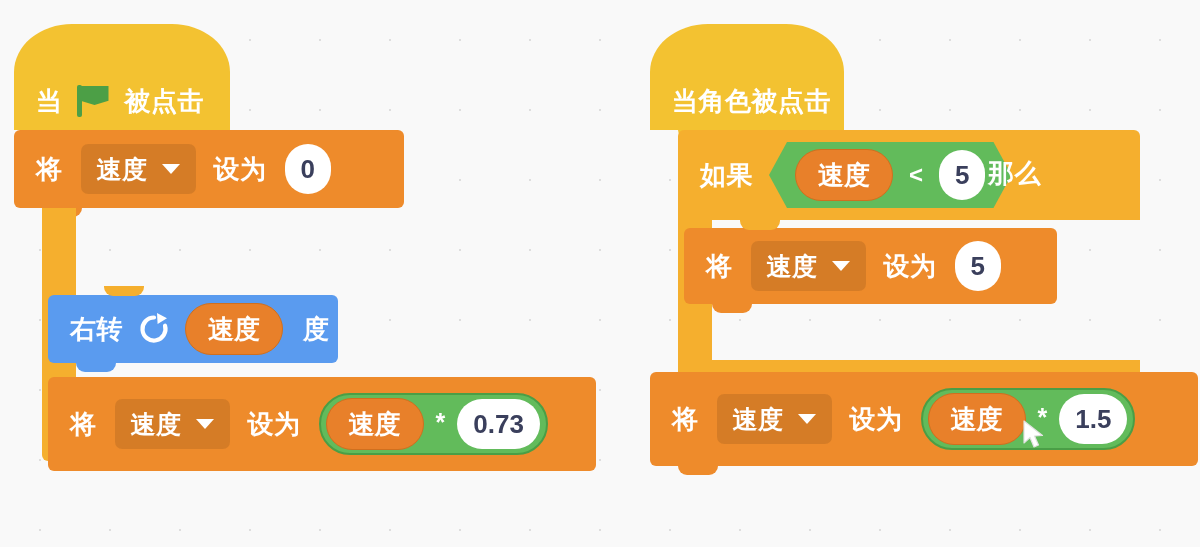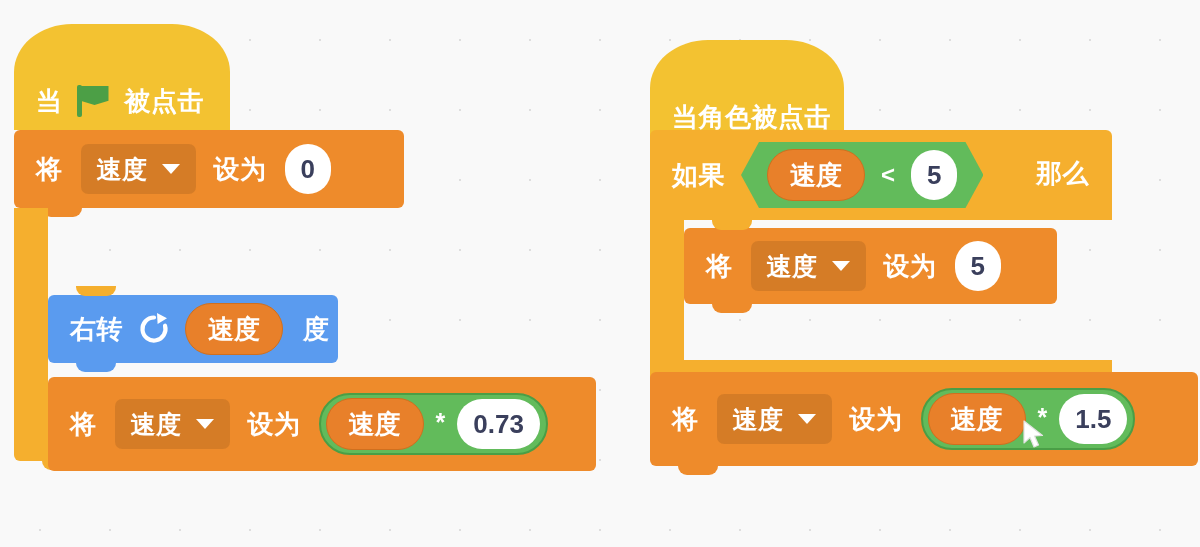--- a/index.html
+++ b/index.html
@@ -111,21 +111,21 @@
   .op-bool{
     background:#62BB5B;
     height:66px;
     display:flex;align-items:center;
     gap:16px;padding:0 26px;box-sizing:border-box;
     clip-path:polygon(18px 0, calc(100% - 18px) 0, 100% 50%, calc(100% - 18px) 100%, 18px 100%, 0 50%);
   }
   .op-lt{color:#fff;font-size:24px;font-weight:bold;}
 
   
-  .cblock{position:absolute;}
+  .cblock{position:absolute;margin-left:28px;}
   .cblock .c-top{
     background:#F5AF2E;border-radius:6px 6px 0 0;
     display:flex;align-items:center;box-sizing:border-box;
     position:relative;
   }
   .cblock .c-arm{background:#F5AF2E;}
   .cblock .c-bottom{
     background:#F5AF2E;border-radius:0 0 6px 6px;
     position:relative;box-sizing:border-box;
   }
@@ -221,21 +221,21 @@
     <span class="lbl">设为</span>
     <span class="op-mul">
       <span class="varoval">
         <span>速度</span>
       </span>
       <span class="op-star">*</span>
       <span class="numin">0.73</span>
     </span>
   </div>
 
-  <div class="hat" style="left:650px;top:24px;width:194px;margin-top:16px;">
+  <div class="hat" style="left:650px;top:24px;width:194px;">
     <div class="hat-top"></div>
     <div class="hat-body">
       <span class="lbl">当角色被点击</span>
       <span class="notch"></span>
     </div>
   </div>
 
   <div class="cblock" style="left:650px;top:130px;">
     <div class="c-top" style="width:462px;height:90px;padding-left:22px;gap:16px;">
       <span class="lbl">如果</span>
@@ -249,21 +249,21 @@
       <span class="lbl"></span>
 
     </div>
     <div class="c-arm" style="width:34px;height:140px;"></div>
     <div class="c-bottom" style="width:462px;height:52px;">
       <span class="notch"></span>
     </div>
     <div class="innotch" style="left:62px;top:90px;"></div>
   </div>
 
-  <div class="lbl" style="position:absolute;left:1036px;top:160px;">那么</div>
+  <div class="lbl" style="position:absolute;left:988px;top:160px;">那么</div>
 
   <div class="stack" style="left:684px;top:228px;width:373px;height:76px;padding-left:22px;gap:18px;">
     <span class="lbl">将</span>
     <span class="dropdown">
       <span class="lbl lbl-sm">速度</span>
       <span class="caret"></span>
     </span>
     <span class="lbl">设为</span>
     <span class="numin small">5</span>
     <span class="notch"></span>

